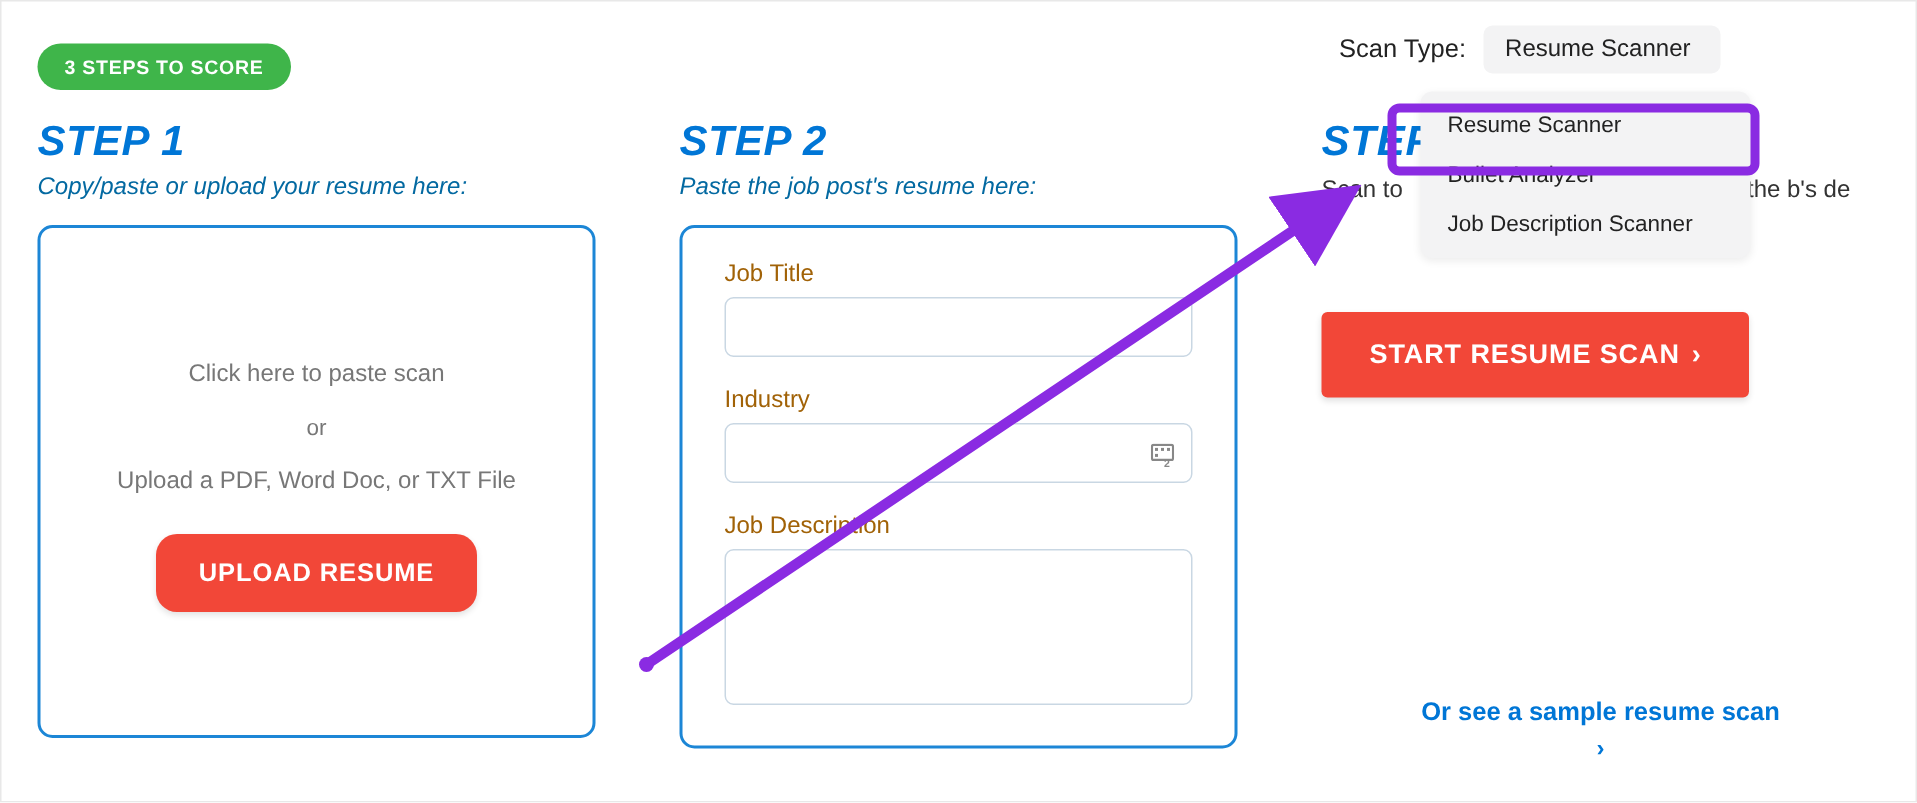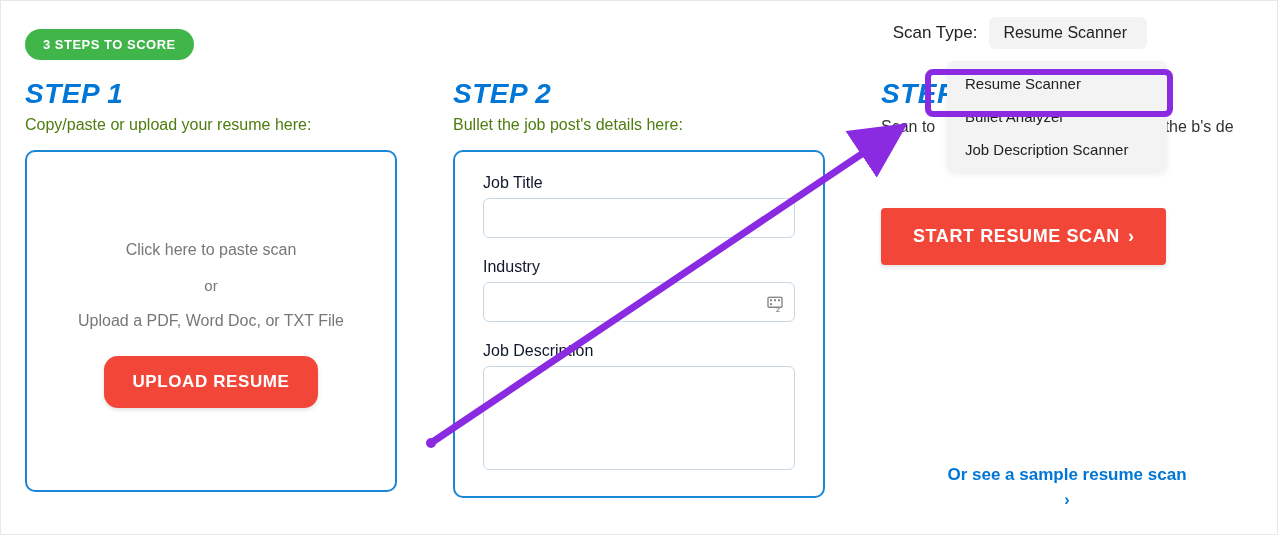--- a/index.html
+++ b/index.html
@@ -37,23 +37,24 @@
   .step-heading {
     color: #0076d6;
     font-weight: 900;
     font-size: 28px;
     letter-spacing: 0.5px;
     margin-bottom: 6px;
     font-style: italic;
     text-transform: uppercase;
   }
   .step-desc {
-    color: #4d7c0f;
+    color: #0369a1;
     font-size: 16px;
     margin-bottom: 16px;
+    font-style: italic;
   }
   .box {
     border: 2px solid #1c86d6;
     border-radius: 10px;
     min-height: 338px;
   }
   .box-inner {
     padding: 22px 28px;
   }
   .resume-box .box-inner {
@@ -81,21 +82,21 @@
     font-size: 17px;
     letter-spacing: 0.6px;
     padding: 16px 28px;
     border: none;
     border-radius: 14px;
     cursor: pointer;
     margin-top: 20px;
     box-shadow: 0 2px 4px rgba(0,0,0,0.12);
   }
   .field-label {
-    color: #0f172a;
+    color: #a16207;
     font-size: 16px;
     margin-bottom: 6px;
     margin-top: 8px;
   }
   .field-label:first-child { margin-top: 0; }
   .input {
     width: 100%;
     border: 1px solid #c9d7e3;
     border-radius: 6px;
     height: 40px;
@@ -233,21 +234,21 @@
           <div class="muted">Click here to paste scan</div>
           <div class="muted or">or</div>
           <div class="muted">Upload a PDF, Word Doc, or TXT File</div>
           <button class="btn-red">UPLOAD RESUME</button>
         </div>
       </div>
     </div>
 
     <div class="col">
       <div class="step-heading">STEP 2</div>
-      <div class="step-desc">Bullet the job post's details here:</div>
+      <div class="step-desc">Paste the job post's resume here:</div>
       <div class="box">
         <div class="box-inner">
           <div class="field-label">Job Title</div>
           <input class="input" style="">
           <div class="field-label">Industry</div>
           <div class="industry-wrap">
             <input class="input" style="">
             <span class="industry-icon">
               <svg width="16" height="16" viewBox="0 0 16 16">
                   <rect x="1" y="1" width="14" height="10" rx="1" fill="none" stroke="#888" stroke-width="1.4"></rect>

